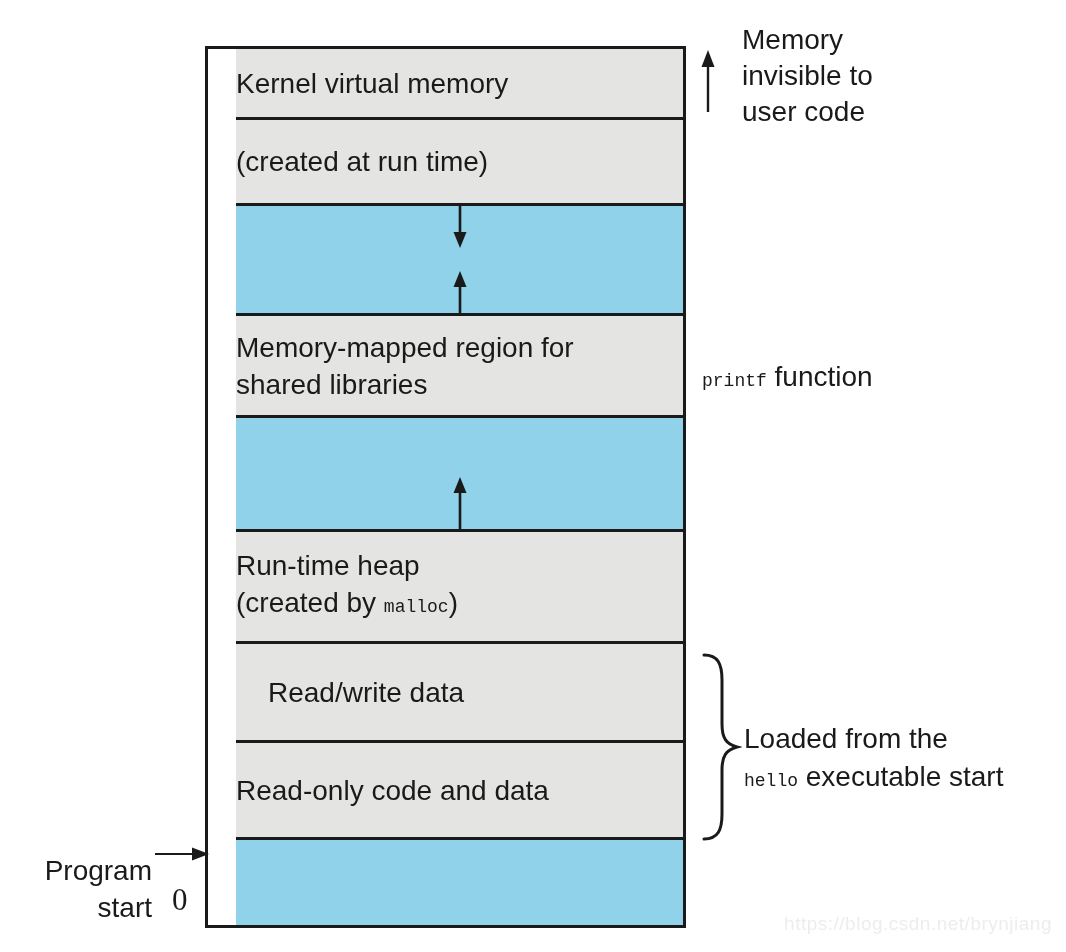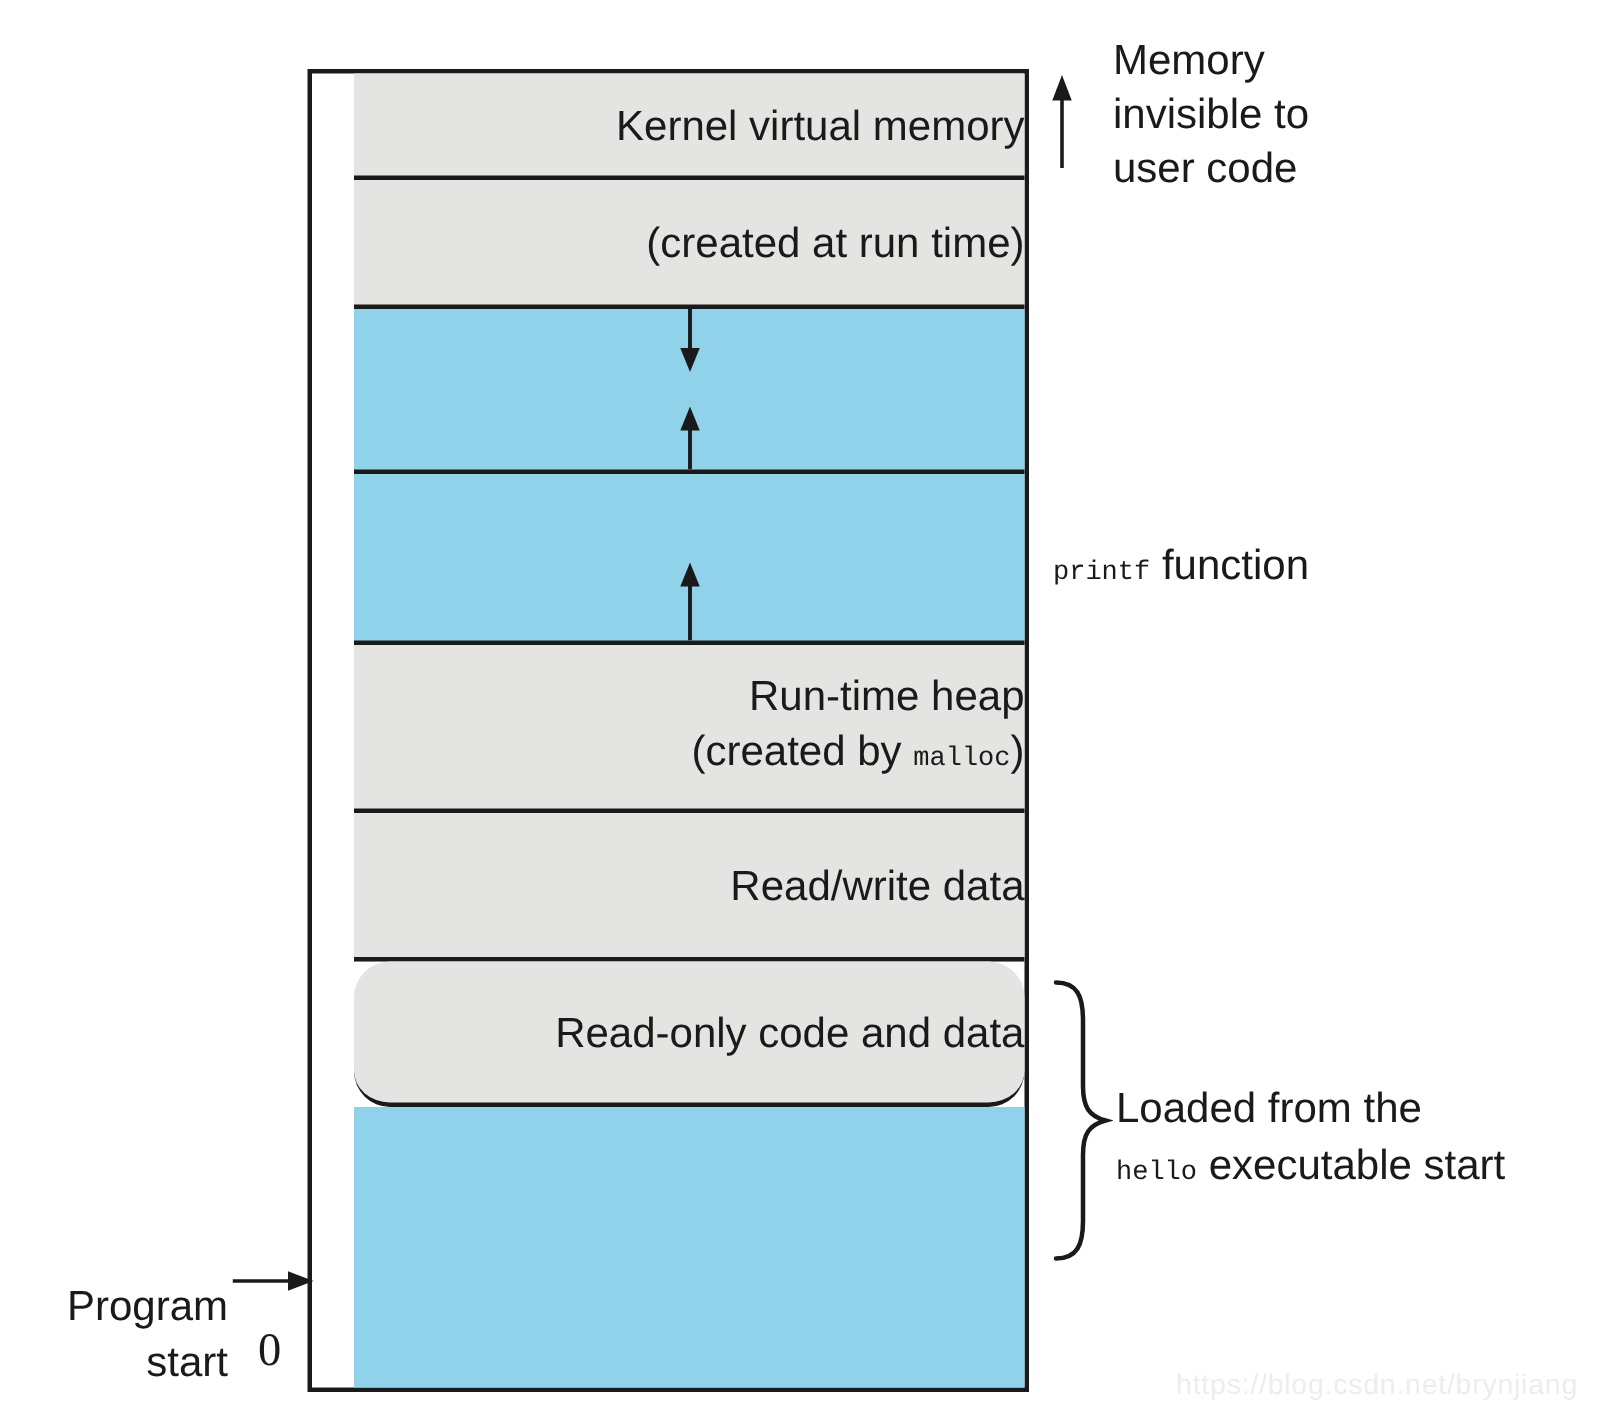--- a/index.html
+++ b/index.html
@@ -18,30 +18,30 @@
     box-sizing:border-box;
     border:3px solid #1a1a1a;
     background:#ffffff;
     display:flex;flex-direction:column;
   }
   .mem-row{
     position:relative;
     box-sizing:border-box;
     border-bottom:3px solid #1a1a1a;
     display:flex;flex-direction:column;
-    align-items:flex-end;justify-content:center;
+    align-items:flex-start;justify-content:center;
     text-align:center;
     font-size:28px;line-height:37px;margin-left:28px;
   }
   .mem-row.last{border-bottom:none;}
   .mem-row.gray{background:#e4e4e2;}
   .mem-row.blue{background:#8fd2e9;}
   .r1{height:71px;} .r2{height:86px;} .r3{height:110px;}
   .r4{height:102px;} .r5{height:114px;} .r6{height:112px;}
-  .r7{height:99px;} .r8{height:97px;border-radius:24px;} .r9{height:73px;flex:1;}
+  .r7{height:99px;padding-left:32px;} .r8{height:97px;} .r9{height:73px;flex:1;}
   .mono{font-family:"Liberation Mono",monospace;font-size:18px;}
   .arrow-top{position:absolute;top:0;left:50%;transform:translateX(-50%);}
   .arrow-bottom{position:absolute;bottom:0;left:50%;transform:translateX(-50%);}
   svg{display:block;}
   
   .ann{position:absolute;font-size:28px;line-height:36px;}
   .ann-mem-invisible{left:742px;top:22px;}
   .ann-up-arrow{position:absolute;left:700px;top:50px;}
   .ann-printf{left:702px;top:359px;}
   .brace{position:absolute;left:696px;top:652px;}
@@ -77,20 +77,24 @@
         </svg>
       </span>
       <span class="arrow-bottom">
         <svg width="16" height="42" viewBox="0 0 16 42">
           <polygon points="8,0 1.5,16 14.5,16" fill="#1a1a1a"></polygon>
           <line x1="8" y1="14" x2="8" y2="42" stroke="#1a1a1a" stroke-width="2.6"></line>
         </svg>
       </span>
     </div>
 
+    <div class="mem-row gray r4">
+      <span>Memory-mapped region for</span>
+      <span>shared libraries</span>
+    </div>
 
     <div class="mem-row blue r5">
       <span class="arrow-bottom">
         <svg width="16" height="52" viewBox="0 0 16 52">
           <polygon points="8,0 1.5,16 14.5,16" fill="#1a1a1a"></polygon>
           <line x1="8" y1="14" x2="8" y2="52" stroke="#1a1a1a" stroke-width="2.6"></line>
         </svg>
       </span>
     </div>
 

